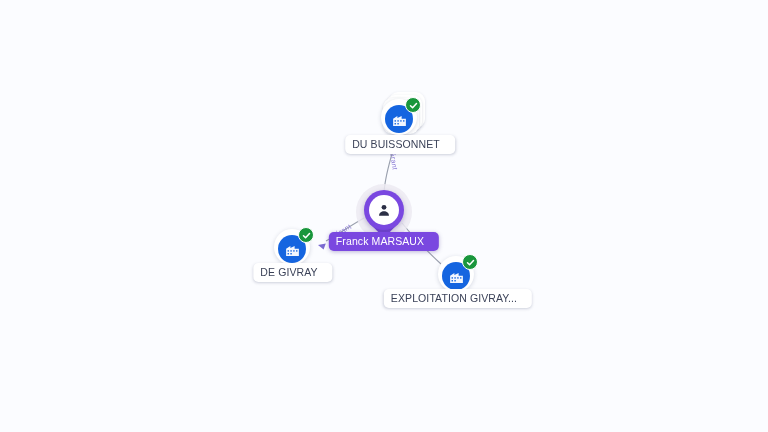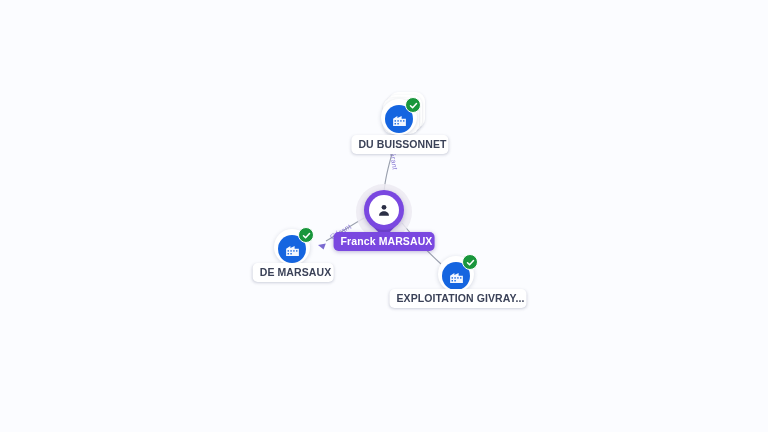--- a/index.html
+++ b/index.html
@@ -151,25 +151,24 @@
   .pin-inner svg { display: block; }
 
   
   .node-label {
     position: absolute;
     transform: translateX(-50%);
     white-space: nowrap;
     background: #ffffff;
     color: #3b4258;
     border-radius: 5px;
-    padding: 3px 2px 4px 7px;
+    padding: 3px 15px 4px 7px;
     font-size: 10.5px;
     letter-spacing: 0.1px;
     box-shadow: 0 1px 3px rgba(40,50,90,0.22);
-    font-weight: bold;
   }
   .node-label.primary {
     background: #7a48e0;
     color: #ffffff;
     box-shadow: 0 1px 4px rgba(70,45,140,0.35);
     font-size: 10.5px;
   }
 
   
   .edge-label {
@@ -243,21 +242,21 @@
             <rect x="9" y="17" width="2" height="2" fill="#1565e0"></rect>
           </svg>
         </div>
       </div>
       <div class="verified-badge">
         <svg width="9" height="9" viewBox="0 0 24 24" fill="none" stroke="#ffffff" stroke-width="4" stroke-linecap="round" stroke-linejoin="round">
           <path d="M4 12.5 L9.5 18 L20 6.5"></path>
         </svg>
       </div>
     </div>
-    <div class="node-label" style="left:-1px; top:16px;">DE MARSAUX</div>
+    <div class="node-label" style="left:-1px; top:16px;">DE GIVRAY</div>
   </div>
 
   <div class="node" style="left:458px; top:274px;">
     <div class="company-icon-wrap">
       <div class="icon-disc-outer">
         <div class="icon-disc">
           <svg width="17" height="17" viewBox="0 0 24 24" fill="#ffffff">
             <path d="M3 21V11l6-4v3l6-3v4h6v10H3z" opacity="0.95"></path>
             <rect x="5" y="13" width="2" height="2" fill="#1565e0"></rect>
             <rect x="9" y="13" width="2" height="2" fill="#1565e0"></rect>

